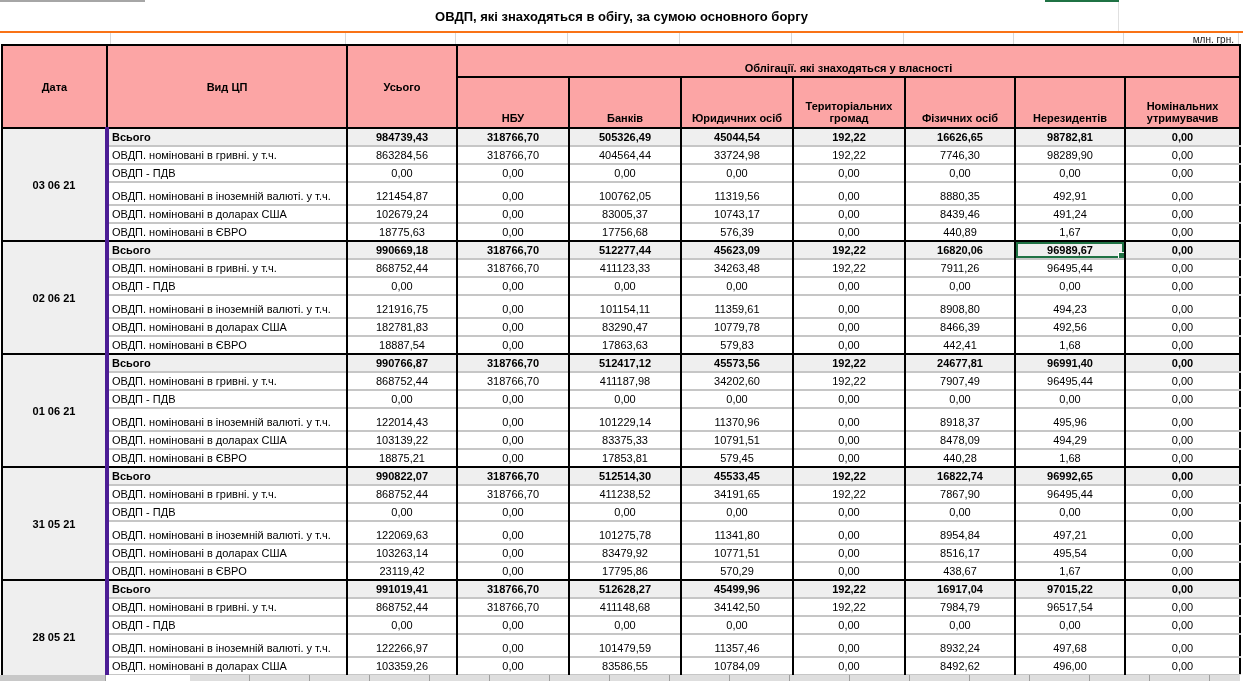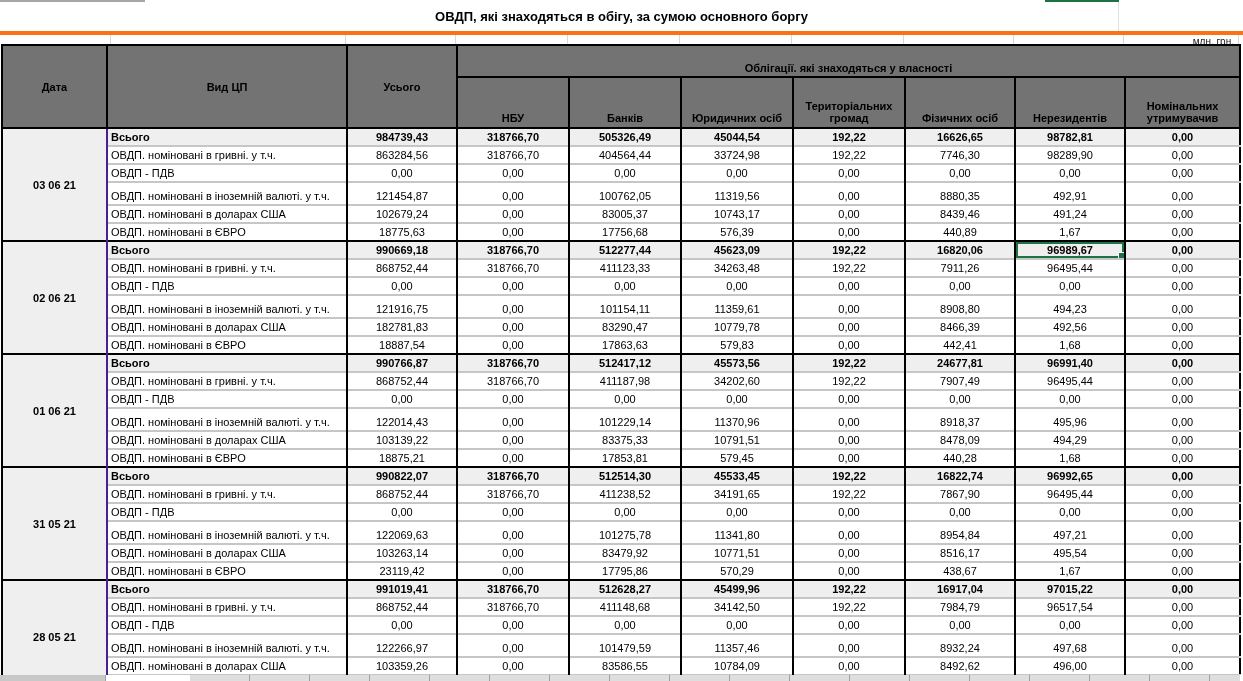--- a/index.html
+++ b/index.html
@@ -10,32 +10,32 @@
   
   .top-strip{position:absolute;top:0;left:0;width:1243px;height:2px;background:#fff;}
   .top-strip .seg-grey{position:absolute;left:0;top:0;width:145px;height:2px;background:#a6a6a6;}
   .top-strip .seg-green{position:absolute;left:1045px;top:0;width:74px;height:2px;background:#1f7244;}
   
   .title-row{position:absolute;top:2px;left:0;width:1243px;height:29px;
     display:flex;align-items:center;justify-content:center;}
   .title-row .title{font-size:13px;font-weight:bold;}
   .gl-title{position:absolute;top:2px;left:1118px;width:1px;height:29px;background:#e0e0e0;}
   
-  .units-row{position:absolute;top:31px;left:0;width:1243px;height:13px;border-top:4px solid #f97316;}
+  .units-row{position:absolute;top:31px;left:0;width:1243px;height:13px;border-top:2px solid #f97316;}
   .units-row .gl{position:absolute;top:0;width:1px;height:13px;background:#d8d8d8;}
   .units-row .units{position:absolute;right:9px;top:1px;font-size:10px;color:#1a1a1a;}
   
   .table-wrap{position:absolute;top:44px;left:1px;}
   table{border-collapse:collapse;table-layout:fixed;width:1238px;border:2px solid #000;}
-  th{background:#737373;border:2px solid #000;font-size:11px;font-weight:bold;padding:0 2px;}
+  th{background:#fca5a5;border:2px solid #000;font-size:11px;font-weight:bold;padding:0 2px;}
   th.group-hd{vertical-align:bottom;padding-bottom:2px;height:28px;}
   th.sub-hd{vertical-align:bottom;padding-bottom:3px;height:46px;}
   td{font-size:11px;padding:0;overflow:hidden;white-space:nowrap;}
   td.num-cell{text-align:center;border-left:2px solid #000;}
-  td.label-cell{text-align:left;padding:0 3px;border-left:2px solid #4c1d95;}
+  td.label-cell{text-align:left;padding:0 3px;border-left:4px solid #4c1d95;}
   td.date-cell{background:#bfbfbf;text-align:center;border-left:2px solid #000;font-size:11px;margin-left:12px;}
   tr.row{height:18px;}
   tr.tall-row{height:22px;}
   tr.tall-row td.num-cell,tr.tall-row td.label-cell{vertical-align:bottom;padding-bottom:2px;}
   tr.row td{border-top:2px solid #c6c6c6;}
   tr.total-row td{border-top:2px solid #000;font-weight:bold;background:#efefef;}
   thead tr:last-child th{border-bottom:2px solid #000;}
   .clip{height:19px;overflow:hidden;display:flex;align-items:flex-end;
     line-height:11px;white-space:normal;}
   td.selected{position:relative;box-shadow:inset 0 0 0 2px #1f7244;}

